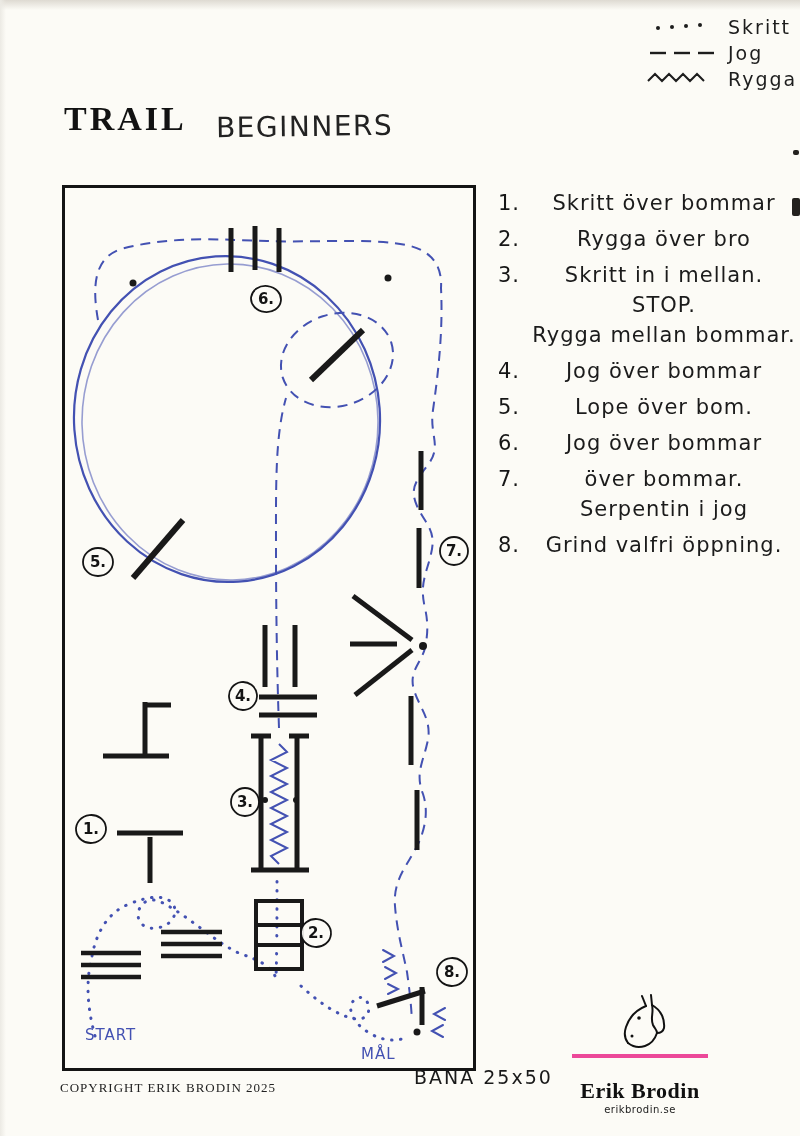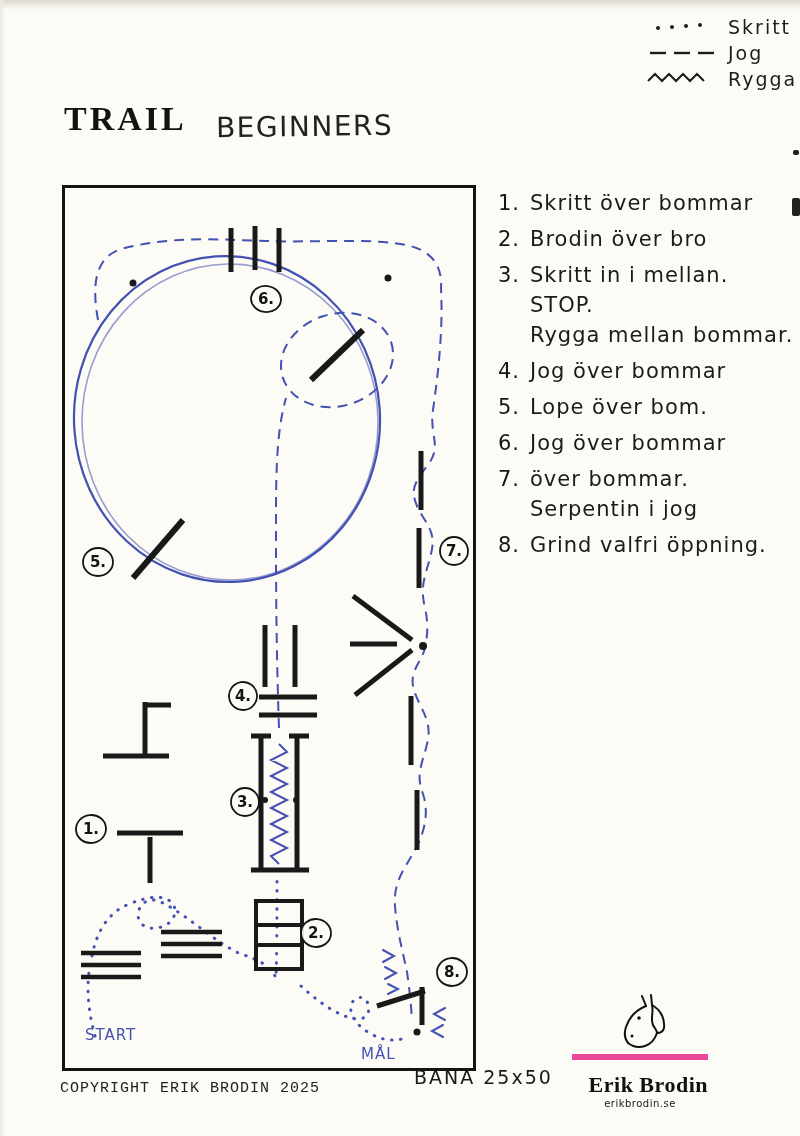--- a/index.html
+++ b/index.html
@@ -18,34 +18,34 @@
   .hand{font-family:"DejaVu Sans",sans-serif;letter-spacing:1.5px;}
 
   .legend{position:absolute;left:644px;top:14px;width:180px;}
   .legend-row{display:flex;align-items:center;height:26px;}
   .legend-sym{width:84px;flex:0 0 84px;}
   .legend-label{font-size:19px;letter-spacing:2px;color:#1d1d1d;}
 
   .instructions{position:absolute;left:498px;top:188px;width:300px;}
   .instr{display:flex;margin-bottom:6px;line-height:30px;font-size:21px;letter-spacing:1px;}
   .inum{flex:0 0 32px;color:#161616;}
-  .itext{flex:1;}
+  .itext{flex:1;text-align:center;}
   .iline{display:block;}
 
   .arena{position:absolute;left:62px;top:185px;width:408px;height:880px;
         border:3px solid #141414;background:transparent;}
   .arena svg{position:absolute;left:0;top:0;}
 
   .bana{position:absolute;left:390px;top:1066px;font-size:19px;letter-spacing:2px;color:#191919;margin-left:24px;}
-  .copyright{position:absolute;left:60px;top:1080px;font-family:Liberation Mono, monospace;
-        font-size:15px;letter-spacing:1px;color:#222;}
+  .copyright{position:absolute;left:60px;top:1080px;font-family:Liberation Serif, serif;
+        font-size:13px;letter-spacing:1px;color:#222;}
 
   .logo{position:absolute;left:572px;top:992px;width:136px;text-align:center;}
   .logo-name{font-family:"Liberation Serif",serif;font-weight:700;font-size:22px;
-        letter-spacing:.5px;color:#101010;border-top:6px solid #ec4899;padding-top:12px;text-align:right;}
+        letter-spacing:.5px;color:#101010;border-top:4px solid #ec4899;padding-top:20px;}
   .logo-site{font-size:10px;color:#202020;letter-spacing:.5px;}
 
   .scan-artifact{position:absolute;background:#23211e;border-radius:2px;}
   .art1{left:793px;top:150px;width:6px;height:5px;}
   .art2{left:792px;top:198px;width:8px;height:18px;}
 </style>
 </head>
 <body>
 
 <div class="page">
@@ -94,21 +94,21 @@
       <span class="inum">1.</span>
       <span class="itext">
         <span class="iline">Skritt över bommar</span>
           <span class="iline"></span>
           <span class="iline"></span>
       </span>
     </div>
     <div class="instr">
       <span class="inum">2.</span>
       <span class="itext">
-        <span class="iline">Brodin över bro</span>
+        <span class="iline">Rygga över bro</span>
           <span class="iline"></span>
           <span class="iline"></span>
       </span>
     </div>
     <div class="instr">
       <span class="inum">3.</span>
       <span class="itext">
         <span class="iline">Skritt in i mellan.</span>
           <span class="iline">STOP.</span>
           <span class="iline">Rygga mellan bommar.</span>

